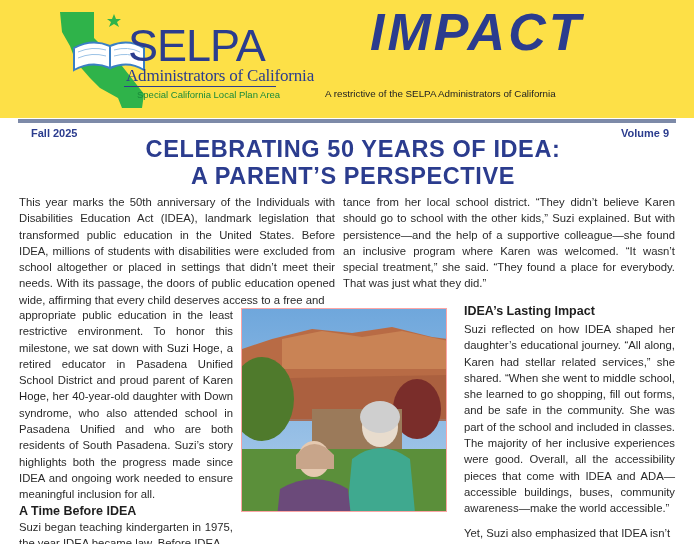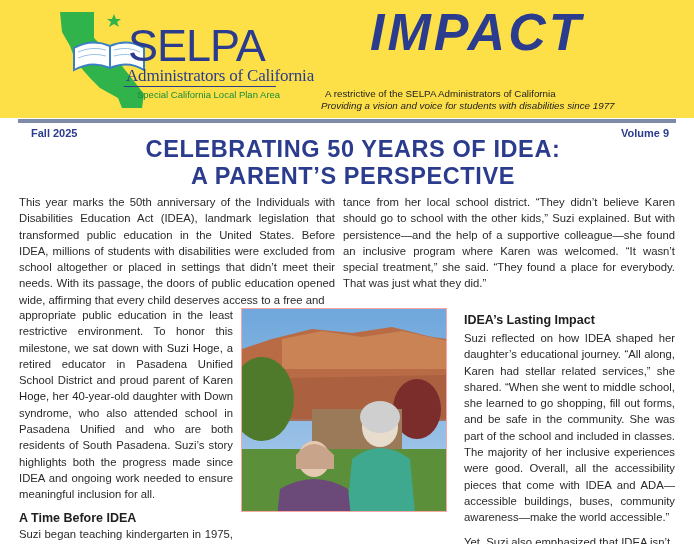--- a/index.html
+++ b/index.html
@@ -29,22 +29,22 @@
 
   .col { position: absolute; font-size: 11.3px; line-height: 16.3px; color: #2a2a2a; text-align: justify; }
   .col p { margin: 0; }
   .col b { font-weight: normal; color: #1e1e1e; margin-top: 6px; }
 
   .col-a { left: 19px; top: 194px; width: 316px; }
   .col-b { left: 19px; top: 307px; width: 214px; }
   .col-c { left: 343px; top: 194px; width: 332px; }
   .col-d { left: 464px; top: 296px; width: 211px; }
 
-  .subhead { font-weight: bold; font-size: 12.5px; color: #1e1e1e; line-height: 16px; margin-top: 7px; text-align: left; }
-  .col-d .subhead { margin-top: 16px; margin-bottom: 2px; }
+  .subhead { font-weight: bold; font-size: 12.5px; color: #1e1e1e; line-height: 16px; text-align: left; }
+  .col-d .subhead { margin-top: 7px; margin-bottom: 2px; }
   .gap { height: 8px; }
 
   .photo { position: absolute; left: 241px; top: 308px; width: 206px; height: 204px; overflow: hidden; border: 1px solid #fca5a5; }
   .photo svg { display: block; }
 </style>
 </head>
 <body>
 
 <div class="masthead">
   <div class="logo">
@@ -56,21 +56,20 @@
       <path d="M26,44 Q40,38 54,42 M26,50 Q40,44 54,48 M62,42 Q76,38 88,44 M62,48 Q76,44 88,50" stroke="#9cc3e6" stroke-width="1" fill="none"></path>
     </svg>
   </div>
   <div class="selpa-word">SELPA</div>
   <div class="admins">Administrators of California</div>
   <div class="admins-rule"></div>
   <div class="special-ed">Special California Local Plan Area</div>
 
   <div class="impact">IMPACT</div>
   <div class="pub-line">A restrictive of the SELPA Administrators of California</div>
-  <div class="tagline">Providing a vision and voice for students with disabilities since 1977</div>
 </div>
 
 <div class="rule-bar"></div>
 <div class="issue left">Fall 2025</div>
 <div class="issue right">Volume 9</div>
 
 <h1 class="headline l1">CELEBRATING 50 YEARS OF IDEA:</h1>
 <h1 class="headline l2">A PARENT’S PERSPECTIVE</h1>
 
 <div class="col col-a">

